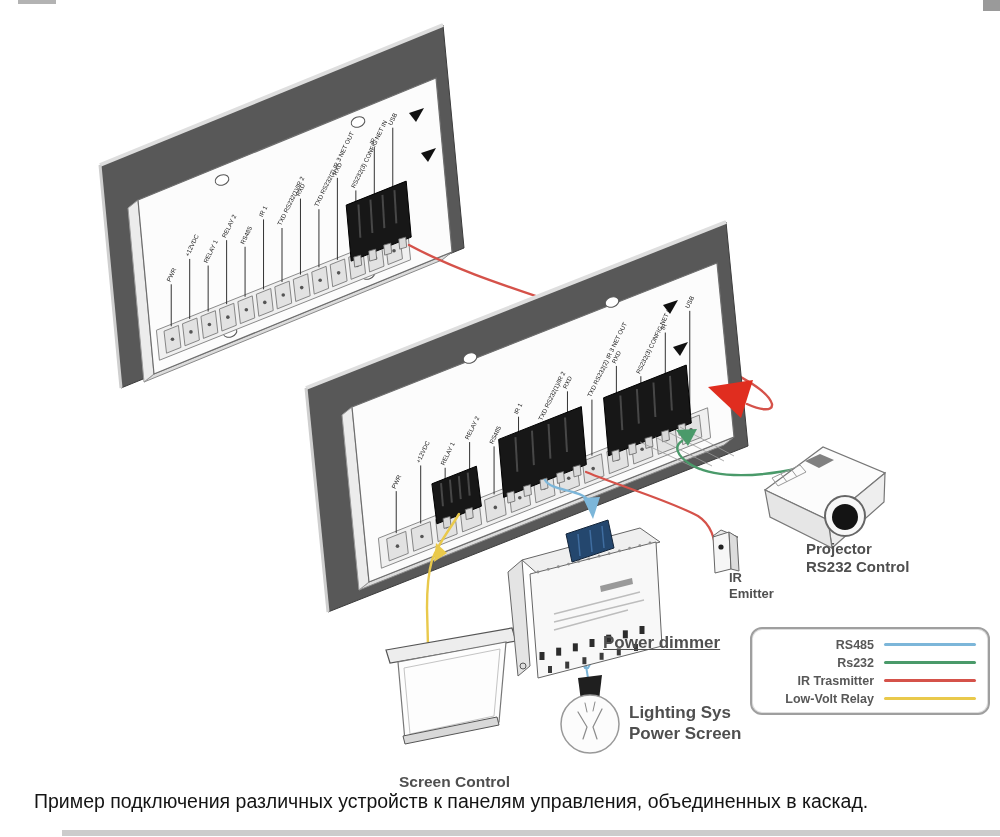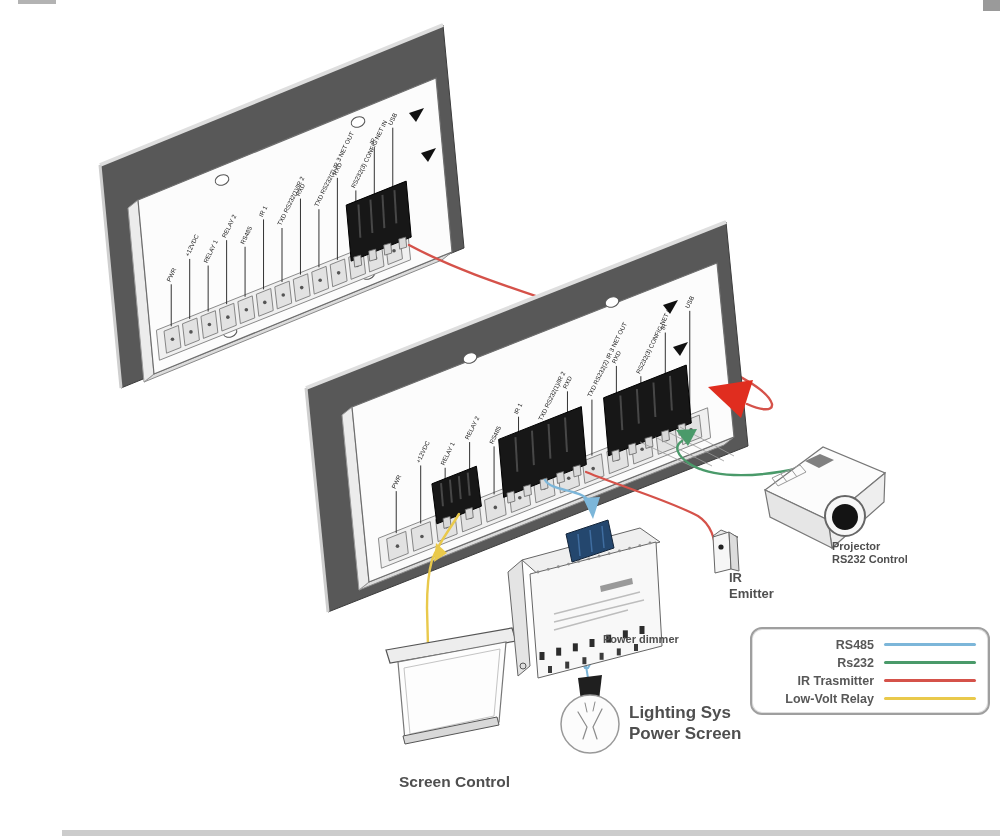--- a/index.html
+++ b/index.html
@@ -3,23 +3,23 @@
 <meta charset="utf-8">
 <style>
   html,body{margin:0;padding:0;background:#ffffff;}
   .stage{position:relative;width:1000px;height:837px;background:#fff;overflow:hidden;
          font-family:"Liberation Sans",sans-serif;}
   #scene{position:absolute;left:0;top:0;}
   .corner-mark{position:absolute;background:#b3b3b3;}
   .cm-tl{left:18px;top:0;width:38px;height:4px;}
   .cm-tr{left:983px;top:0;width:17px;height:11px;background:#9a9a9a;}
   .dev-label{position:absolute;color:#4f4f4f;font-weight:bold;line-height:1.22;}
-  .lbl-projector{left:832px;top:540px;font-size:11px;}
+  .lbl-projector{left:806px;top:540px;font-size:15px;}
   .lbl-emitter{left:729px;top:570px;font-size:13px;}
-  .lbl-dimmer{left:603px;top:633px;font-size:11px;white-space:nowrap;}
+  .lbl-dimmer{left:603px;top:633px;font-size:17px;white-space:nowrap;text-decoration:underline;}
   .lbl-lighting{left:629px;top:703px;font-size:17px;}
   .lbl-screen{left:399px;top:773px;font-size:15.5px;white-space:nowrap;}
   .legend{position:absolute;left:750px;top:627px;width:240px;height:88px;background:#fff;
           border:2px solid #9f9f9f;border-radius:12px;box-shadow:inset 0 0 0 1px #dedede;
           box-sizing:border-box;padding:7px 12px 6px 6px;display:flex;flex-direction:column;justify-content:space-between;}
   .legend-row{display:flex;align-items:center;justify-content:flex-end;height:17px;}
   .legend-row .lg-label{font-size:12.5px;font-weight:bold;color:#585858;text-align:right;white-space:nowrap;}
   .legend-row .legend-line{width:92px;height:3px;border-radius:2px;margin-left:10px;flex:none;background:#888;}
   .caption{position:absolute;left:34px;top:790px;width:955px;font-size:19.5px;color:#141414;}
   .bottom-strip{position:absolute;left:62px;top:830px;width:938px;height:6px;background:#cccccc;}
@@ -317,14 +317,15 @@
     <div class="legend-row">
       <span class="lg-label">IR Trasmitter</span>
       <span class="legend-line" style="background: rgb(213, 82, 74);"></span>
     </div>
     <div class="legend-row">
       <span class="lg-label">Low-Volt Relay</span>
       <span class="legend-line" style="background: rgb(233, 201, 75);"></span>
     </div>
   </div>
 
+  <div class="caption">Пример подключения различных устройств к панелям управления, объединенных в каскад.</div>
   <div class="bottom-strip"></div>
 </div>
 
 </body></html>

